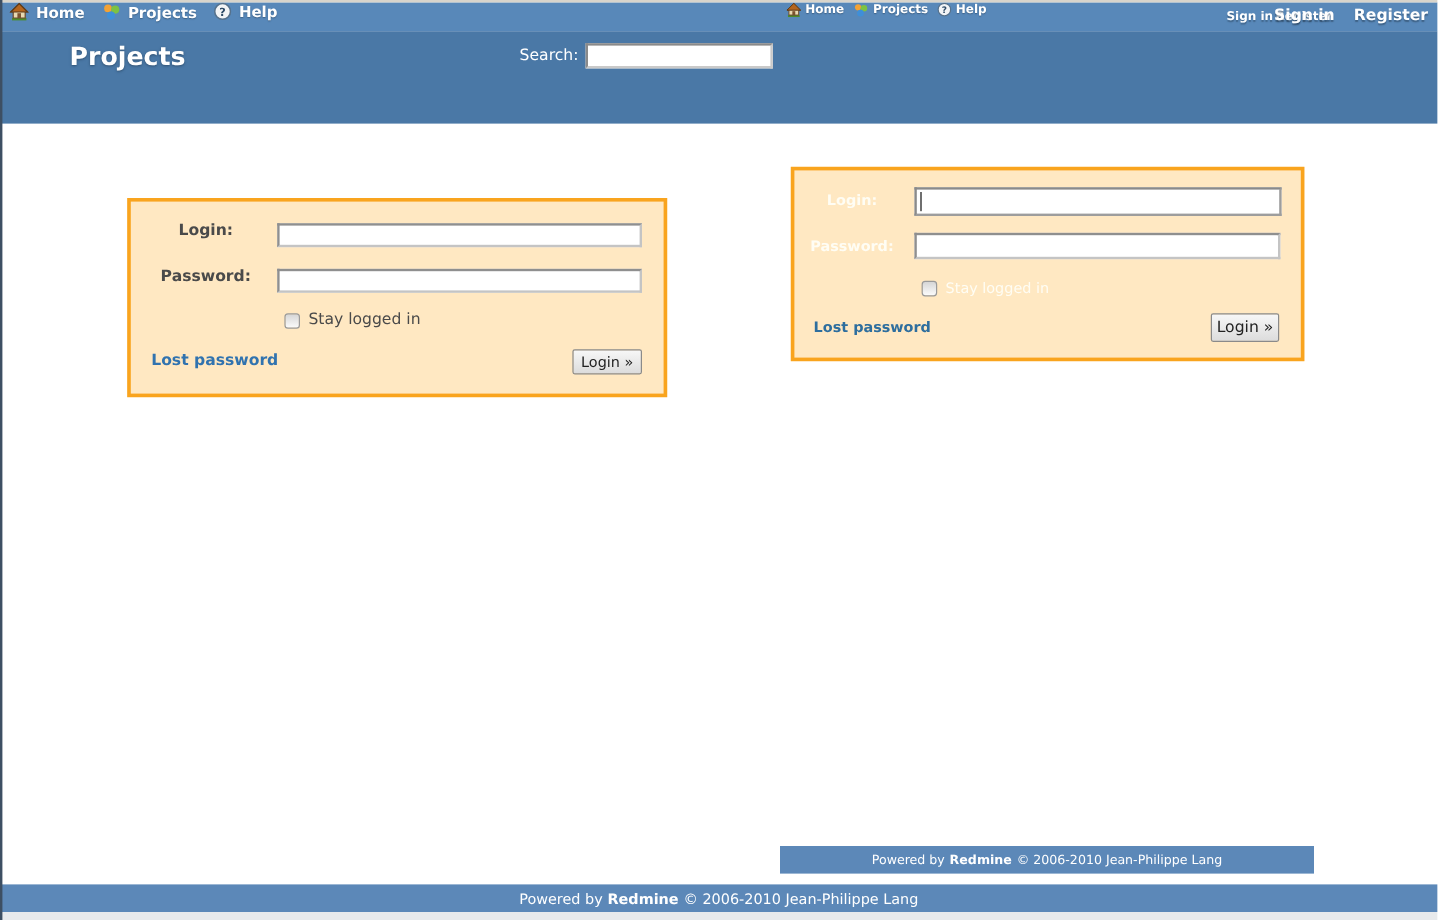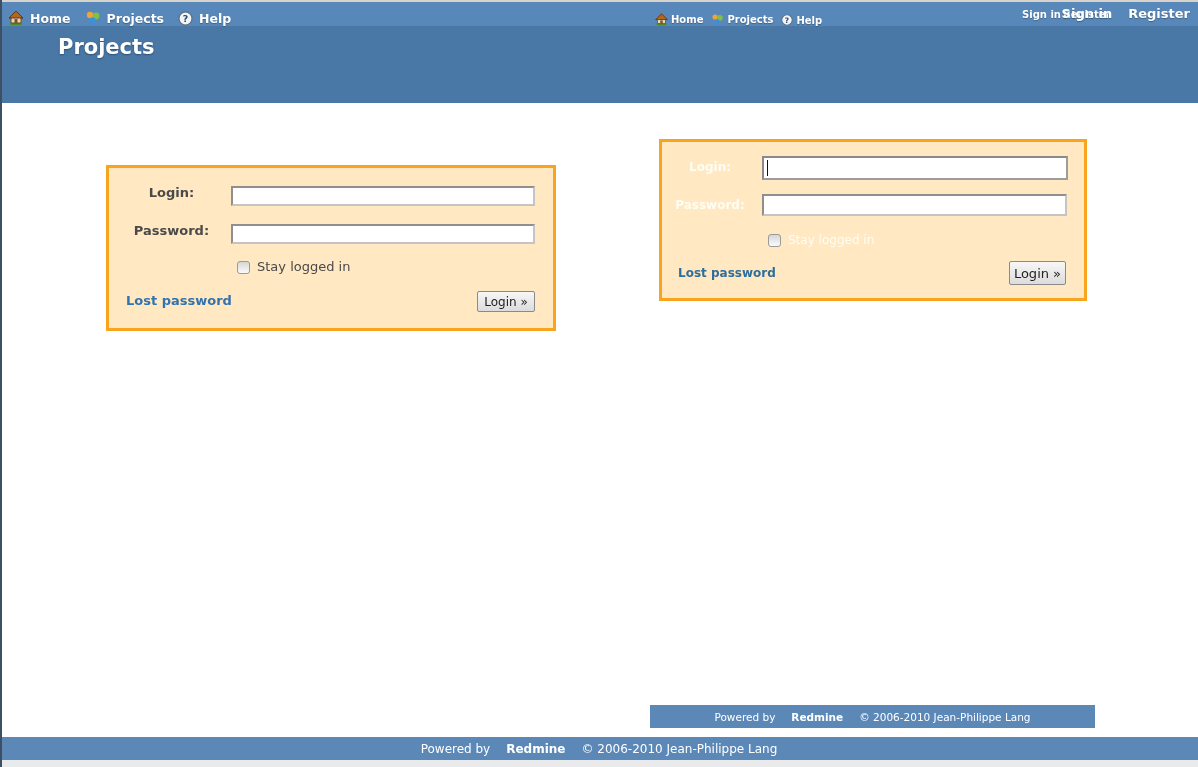--- a/index.html
+++ b/index.html
@@ -8,21 +8,21 @@
     font-family:"DejaVu Sans", sans-serif;
     background:#ffffff;
     position:relative;
   }
   
   .top-strip { position:absolute; left:0; top:0; width:1198px; height:2px; background:#d8d4cb; z-index:50; }
   .left-edge { position:absolute; left:0; top:0; width:2px; height:767px; background:#3d4f63; z-index:60; }
 
   
   .top-menu { position:absolute; left:0; top:2px; width:1198px; height:24px; background:#5888b9; z-index:10; }
-  .menu-group { position:absolute; top:0; height:24px; display:flex; align-items:flex-end; }
+  .menu-group { position:absolute; top:0; height:24px; display:flex; align-items:flex-start; }
   .menu-item { display:flex; align-items:center; cursor:pointer; }
   .menu-item .lbl { color:#ffffff; font-weight:bold; text-shadow:0 1px 1px rgba(30,50,70,.45); }
   .main-menu { left:8px; gap:14px; }
   .main-menu .menu-item { gap:6px; }
   .main-menu .lbl { font-size:12.5px; }
   .nested-menu { left:655px; gap:8px; }
   .nested-menu .menu-item { gap:3px; }
   .nested-menu .lbl { font-size:10px; }
   .icon { display:inline-flex; align-items:center; justify-content:center; }
 
@@ -79,21 +79,21 @@
   .login-btn {
     position:absolute; background:linear-gradient(#f7f7f7,#dcdcdc);
     border:1px solid #8a8a8a; border-radius:2px; color:#222222;
     font-family:"DejaVu Sans", sans-serif; cursor:pointer;
   }
   .box-main .login-btn { left:368px; top:123px; width:58px; height:21px; font-size:12px; }
   .box-nested .login-btn { left:347px; top:119px; width:57px; height:24px; font-size:13px; }
 
   
   .footer { background:#5c88b8; color:#ffffff; display:flex; align-items:center; justify-content:center; }
-  .footer .brand { font-weight:bold; margin:0 16px; cursor:pointer; }
+  .footer .brand { font-weight:bold; margin:0 4px; cursor:pointer; }
   .footer-nested { position:absolute; left:650px; top:705px; width:445px; height:23px; font-size:10.5px; }
   .footer-main { position:absolute; left:0; top:737px; width:1198px; height:23px; font-size:12px; }
   .bottom-strip { position:absolute; left:0; top:760px; width:1198px; height:7px; background:#e8eaec; }
 
   svg { display:block; }
 </style>
 </head>
 <body>
 
 <div class="top-strip"></div>
@@ -173,20 +173,24 @@
   </div>
 
   <div class="main-account">
     <span>Sign in</span>
     <span>Register</span>
   </div>
 </div>
 
 <div class="header">
   <div class="page-title">Projects</div>
+  <div class="search-wrap">
+    <span class="search-label">Search:</span>
+    <input class="search-input" type="text" value="" style="">
+  </div>
 </div>
 
 <div class="login-box box-main">
   <div class="form-label" style="left:10px; top:17px; width:105px;">Login:</div>
   <input class="text-input" style="left: 122px; top: 18px; width: 304px; height: 20px;" type="text" value="">
 
   <div class="form-label" style="left:10px; top:55px; width:105px;">Password:</div>
   <input class="text-input" style="left: 122px; top: 56px; width: 304px; height: 20px;" type="password" value="">
 
   <div class="checkbox" style="left:128px; top:93px;"></div>

